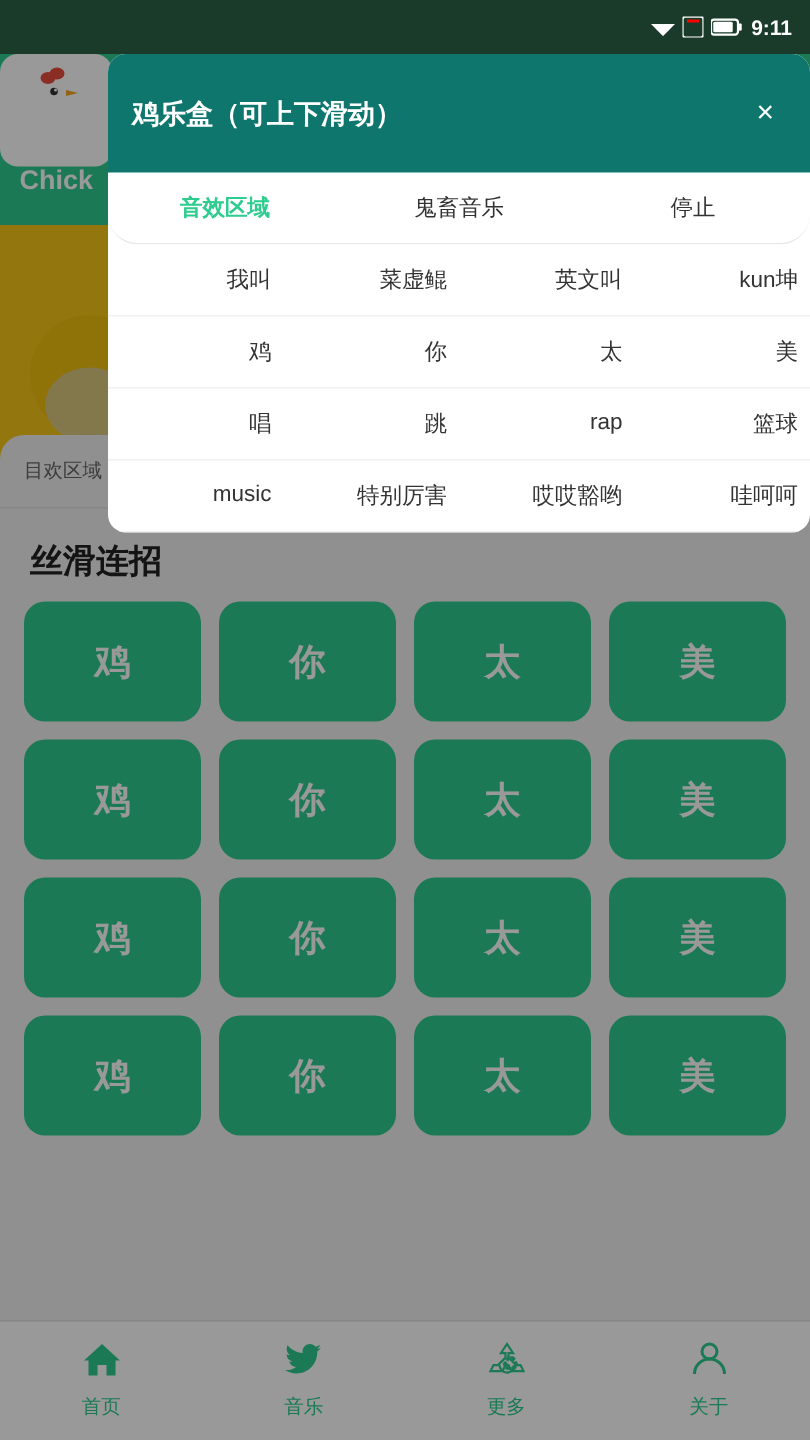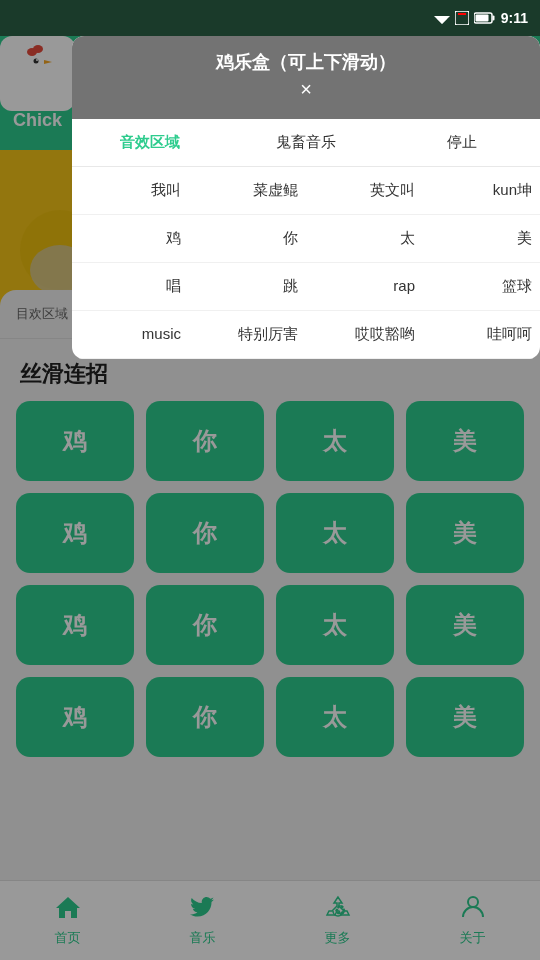--- a/index.html
+++ b/index.html
@@ -210,26 +210,25 @@
       left: 72px;
       right: 0;
       background: white;
       border-radius: 12px;
       z-index: 200;
       overflow: hidden;
       max-height: 420px;
     }
 
     .modal-header {
-      background: #737373;
-      padding: 14px 16px;
+      background: #0f766e;
+      padding: 24px 16px;
       display: flex;
       align-items: center;
       justify-content: space-between;
-      flex-direction: column;
     }
     .modal-title {
       color: white;
       font-size: 18px;
       font-weight: bold;
     }
     .close-btn {
       color: white;
       font-size: 20px;
       cursor: pointer;
@@ -237,20 +236,21 @@
       border: none;
       padding: 4px 8px;
     }
 
     
     .tab-row {
       display: flex;
       align-items: center;
       border-bottom: 1px solid #e8e8e8;
       padding: 10px 0;
+      border-radius: 20px;
     }
     .tab-item {
       flex: 1;
       text-align: center;
       font-size: 15px;
       color: #333;
       cursor: pointer;
       padding: 4px 0;
     }
     .tab-item.active {

